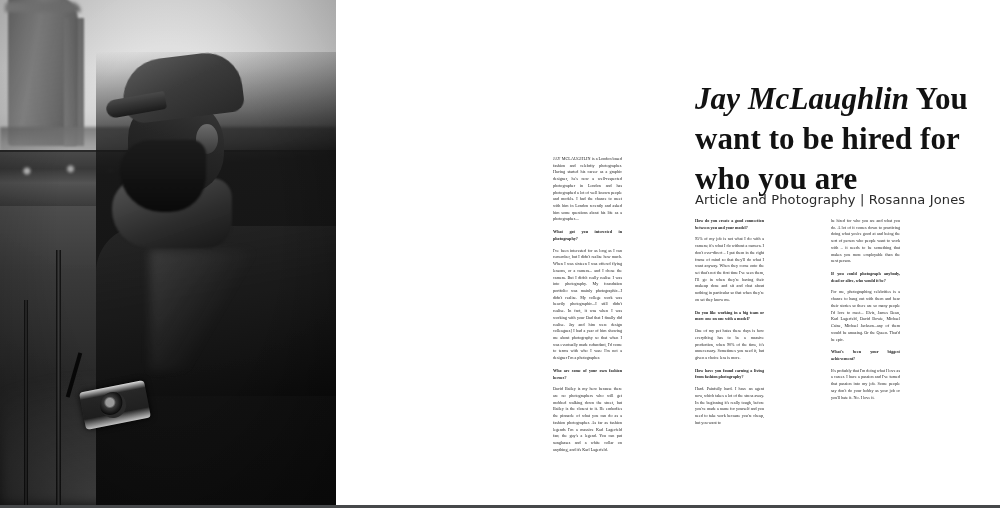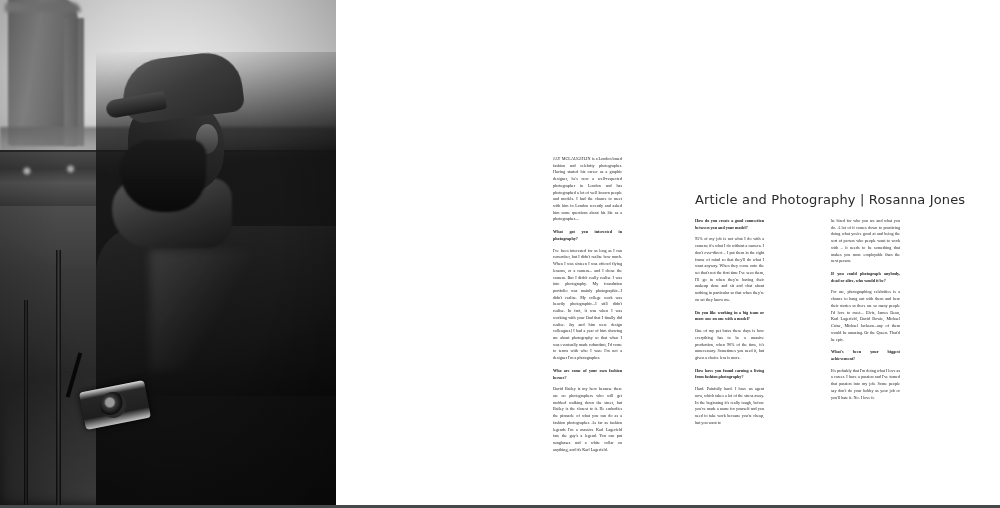--- a/index.html
+++ b/index.html
@@ -320,20 +320,21 @@
       <div class="photo-cap-brim"></div>
       <div class="photo-strap"></div>
       <div class="photo-camera"></div>
       <div class="photo-camera-lens"></div>
       <div class="photo-vignette"></div>
     </div>
   </div>
 
   <div class="page-right">
 
+    <h1 class="headline"><span class="name">Jay McLaughlin</span><span> You want to be hired for who you are</span></h1>
 
     <div class="byline">Article and Photography | Rosanna Jones</div>
 
     <div class="columns">
 
       <div class="col col-1">
         <p class="lead"><span class="sc">JAY MCLAUGHLIN</span><span> is a London based fashion and celebrity photographer. Having started his career as a graphic designer, he's now a well-respected photographer in London and has photographed a lot of well known people and models. I had the chance to meet with him in London recently and asked him some questions about his life as a photographer....</span></p>
         <p class="q">What got you interested in photography?</p>
         <p>I've been interested for as long as I can remember, but I didn't realise how much. When I was sixteen I was offered flying lessons, or a camera... and I chose the camera. But I didn't really realise I was into photography. My foundation portfolio was mainly photographic...I didn't realise. My college work was heavily photographic...I still didn't realise. In fact, it was when I was working with your Dad that I finally did realise. Jay and him were design colleagues] I had a year of him showing me about photography so that when I was eventually made redundant, I'd come to terms with who I was: I'm not a designer I'm a photographer.</p>
         <p class="q">Who are some of your own fashion heroes?</p>

